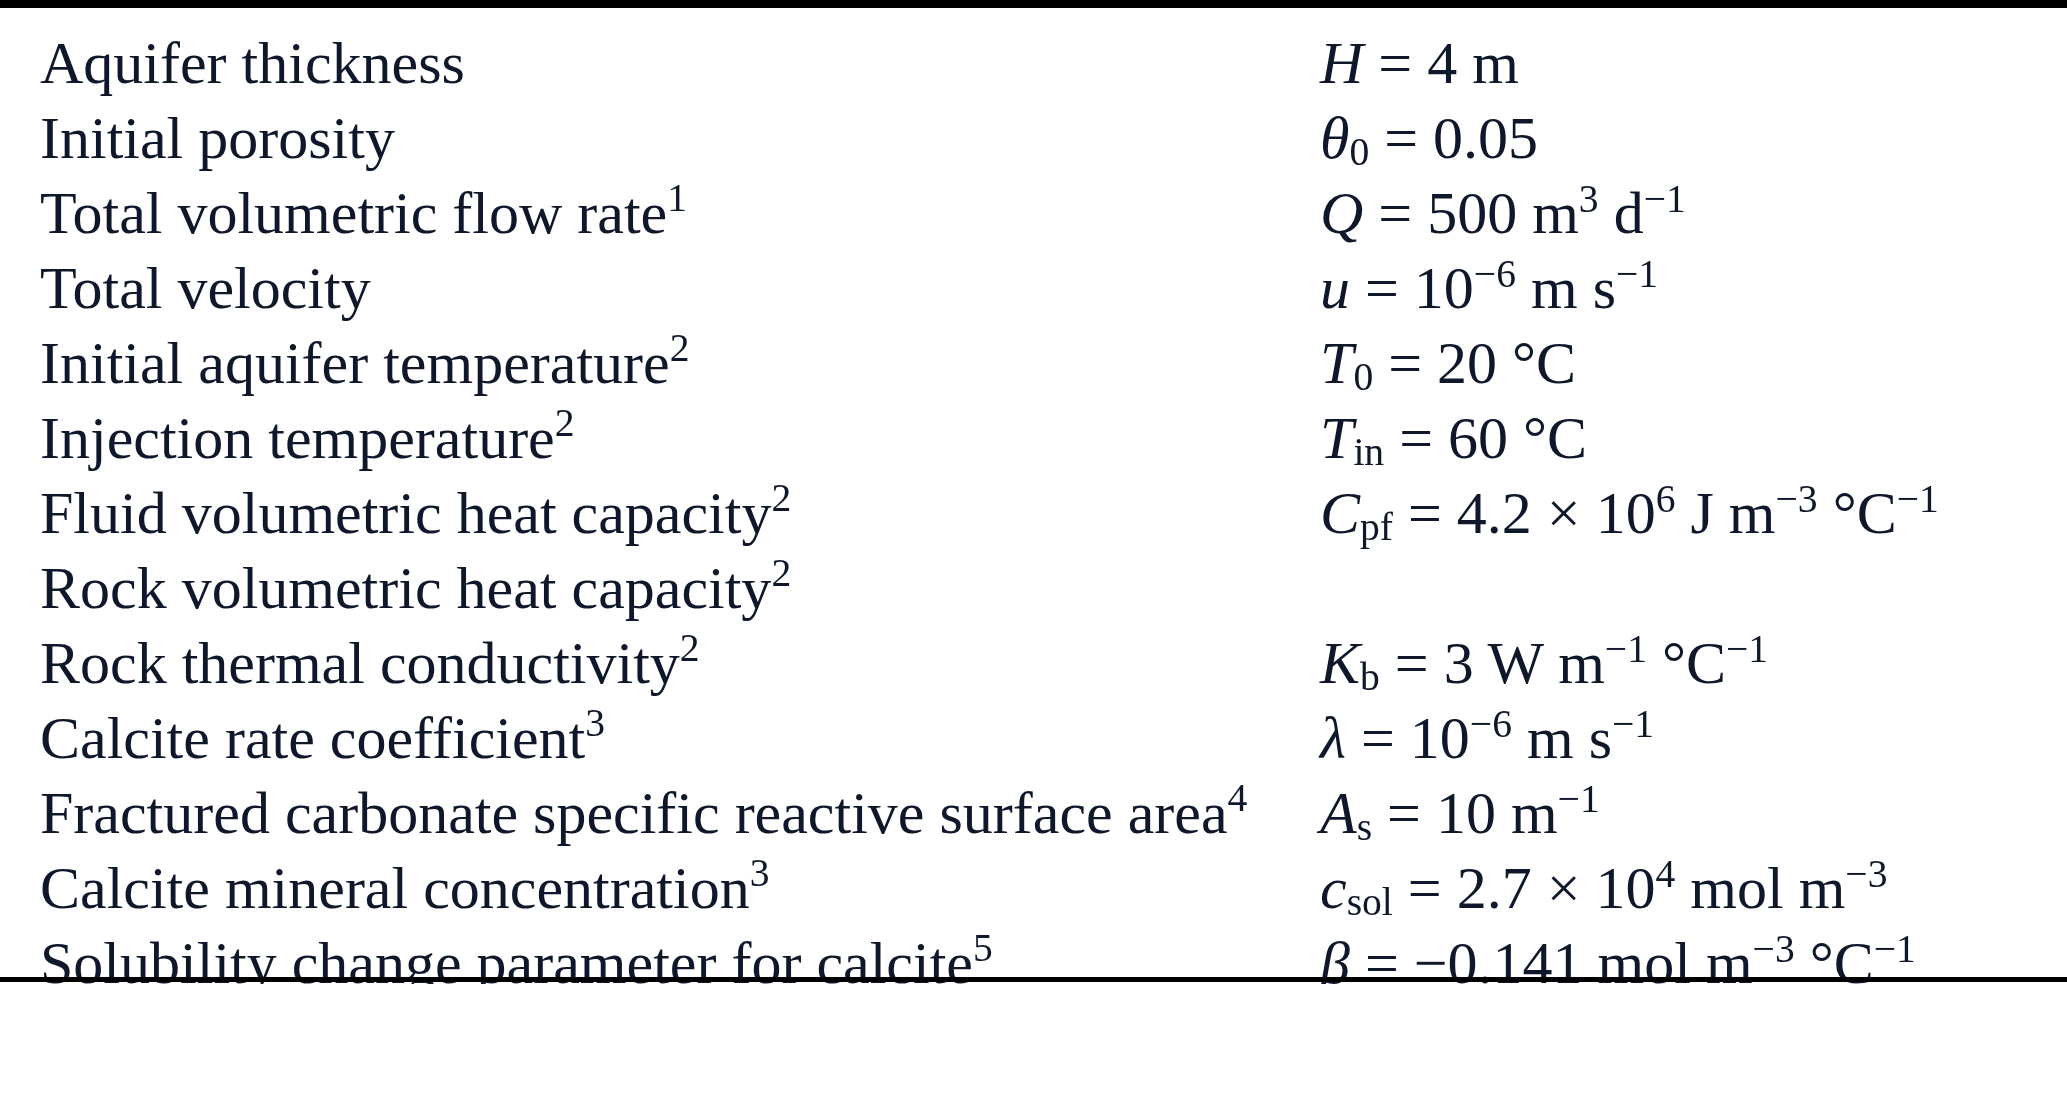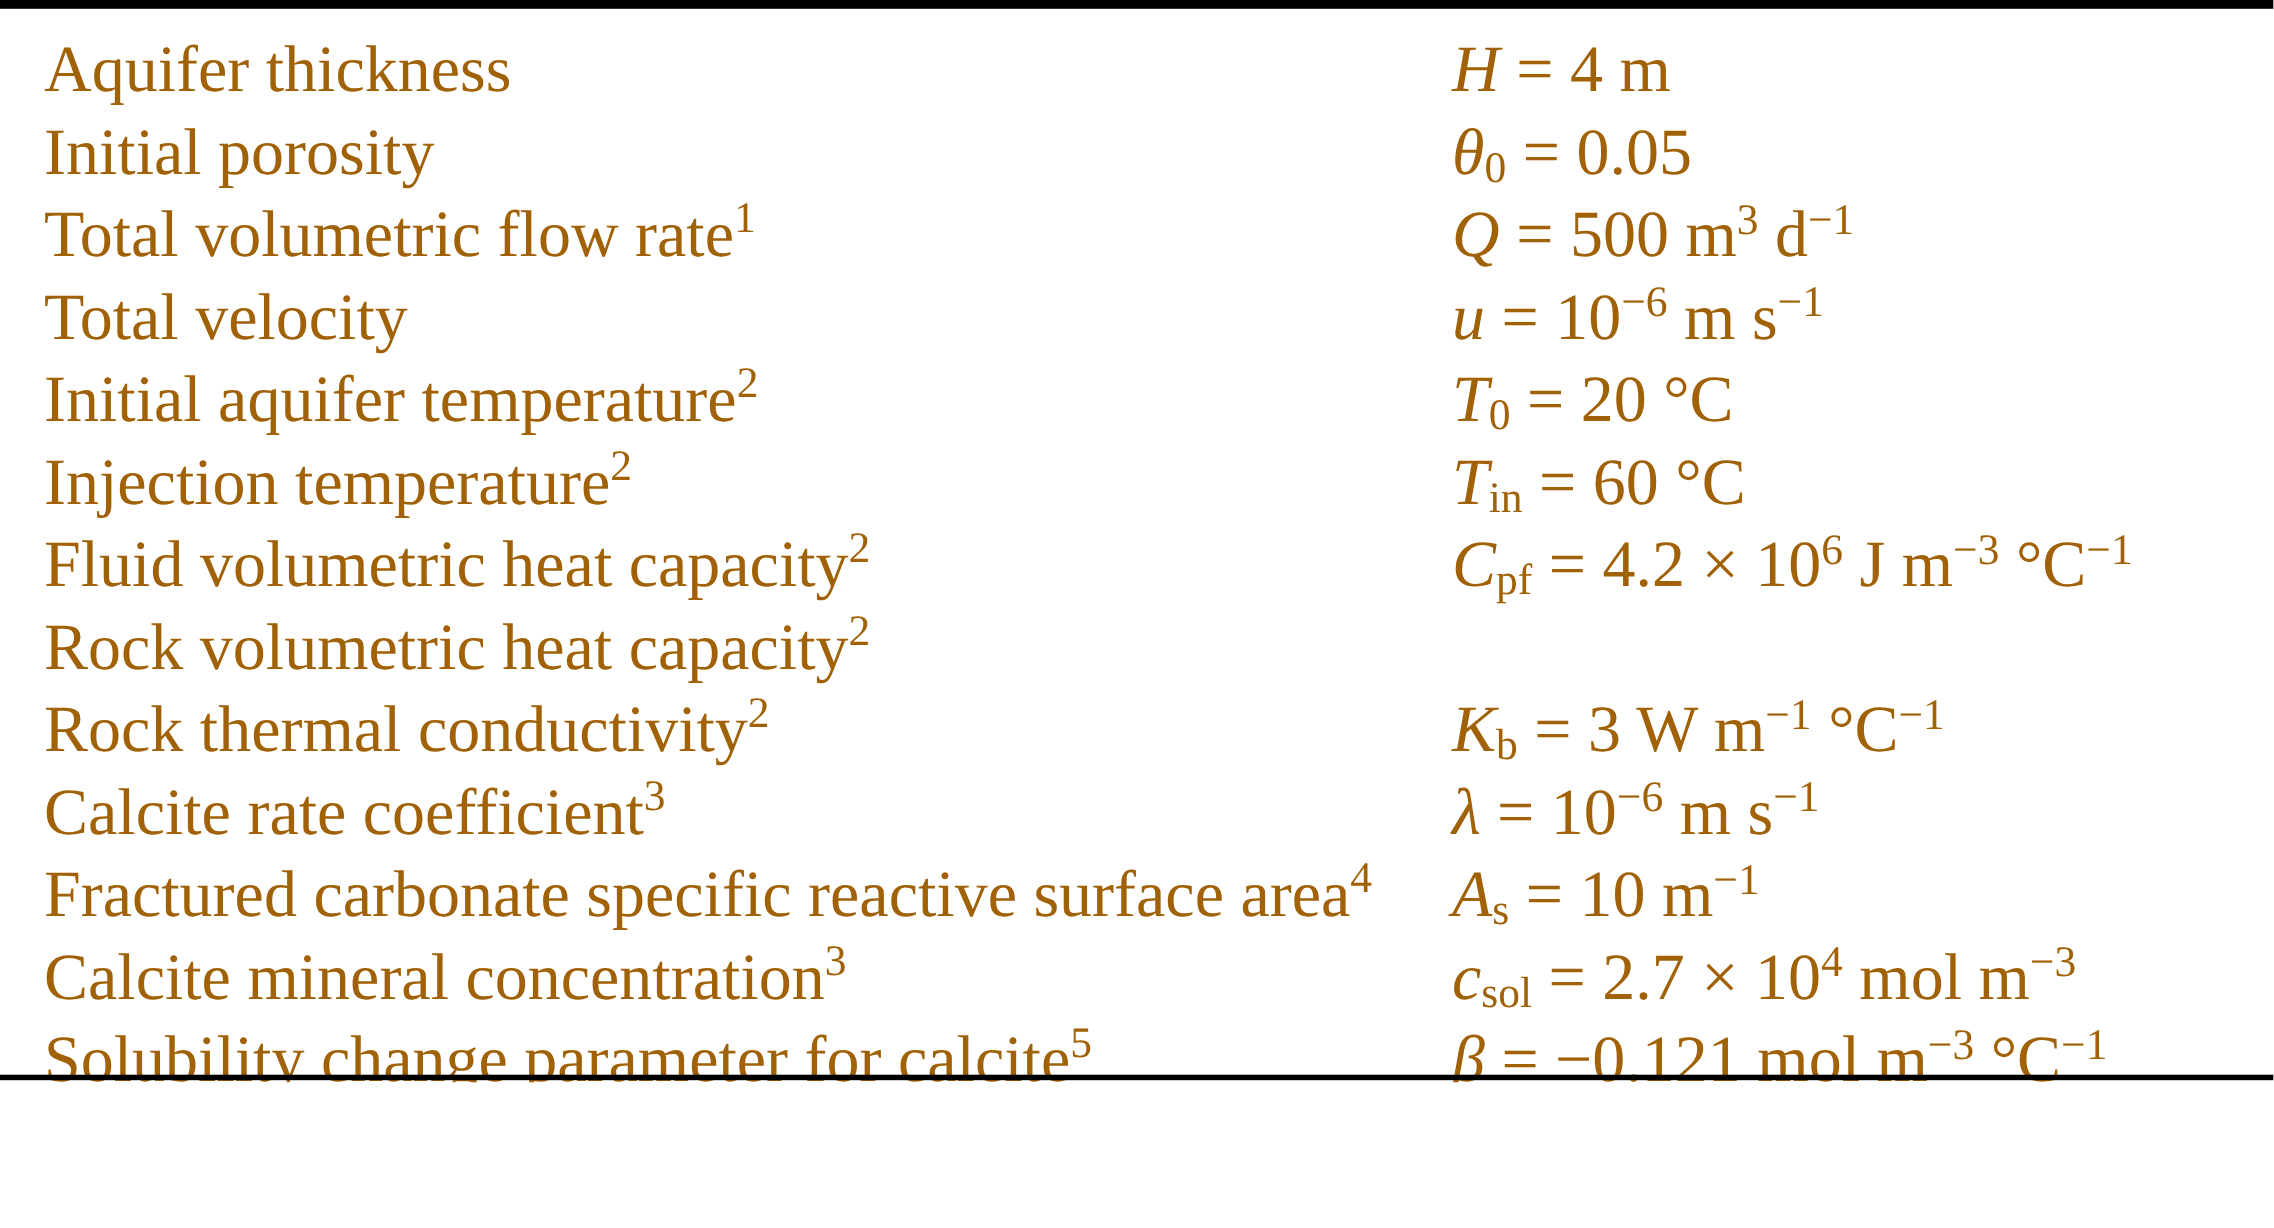--- a/index.html
+++ b/index.html
@@ -5,21 +5,21 @@
   html, body {
     margin: 0;
     padding: 0;
     background: #ffffff;
   }
   .page {
     position: relative;
     width: 2067px;
     height: 984px;
     background: #ffffff;
-    color: #a16207;
+    color: #0f172a;
     font-family: "Liberation Serif", "DejaVu Serif", serif;
     overflow: hidden;
     box-sizing: border-box;
   }
   .rule-top {
     position: absolute;
     top: 0; left: 0; right: 0;
     height: 8px;
     background: #000000;
   }
@@ -121,21 +121,21 @@
     <div class="value-cell"><span class="var">A</span><span class="sub">s</span><span> = 10 m</span><span class="sup">−1</span></div>
   </div>
 
   <div class="row">
     <div class="label-cell"><span>Calcite mineral concentration</span><span class="fnmark">3</span></div>
     <div class="value-cell"><span class="var">c</span><span class="sub">sol</span><span> = 2.7 × 10</span><span class="sup">4</span><span> mol m</span><span class="sup">−3</span></div>
   </div>
 
   <div class="row">
     <div class="label-cell"><span>Solubility change parameter for calcite</span><span class="fnmark">5</span></div>
-    <div class="value-cell"><span class="var">β</span><span> = −0.121 mol m</span><span class="sup">−3</span><span> °C</span><span class="sup">−1</span></div>
+    <div class="value-cell"><span class="var">β</span><span> = −0.141 mol m</span><span class="sup">−3</span><span> °C</span><span class="sup">−1</span></div>
   </div>
 
   <div class="row">
     <div class="value-cell"><span class="var">ν</span><span> = 1</span></div>
   </div>
 </div>
   <div class="rule-bottom"></div>
 </div>
 
 </body></html>

